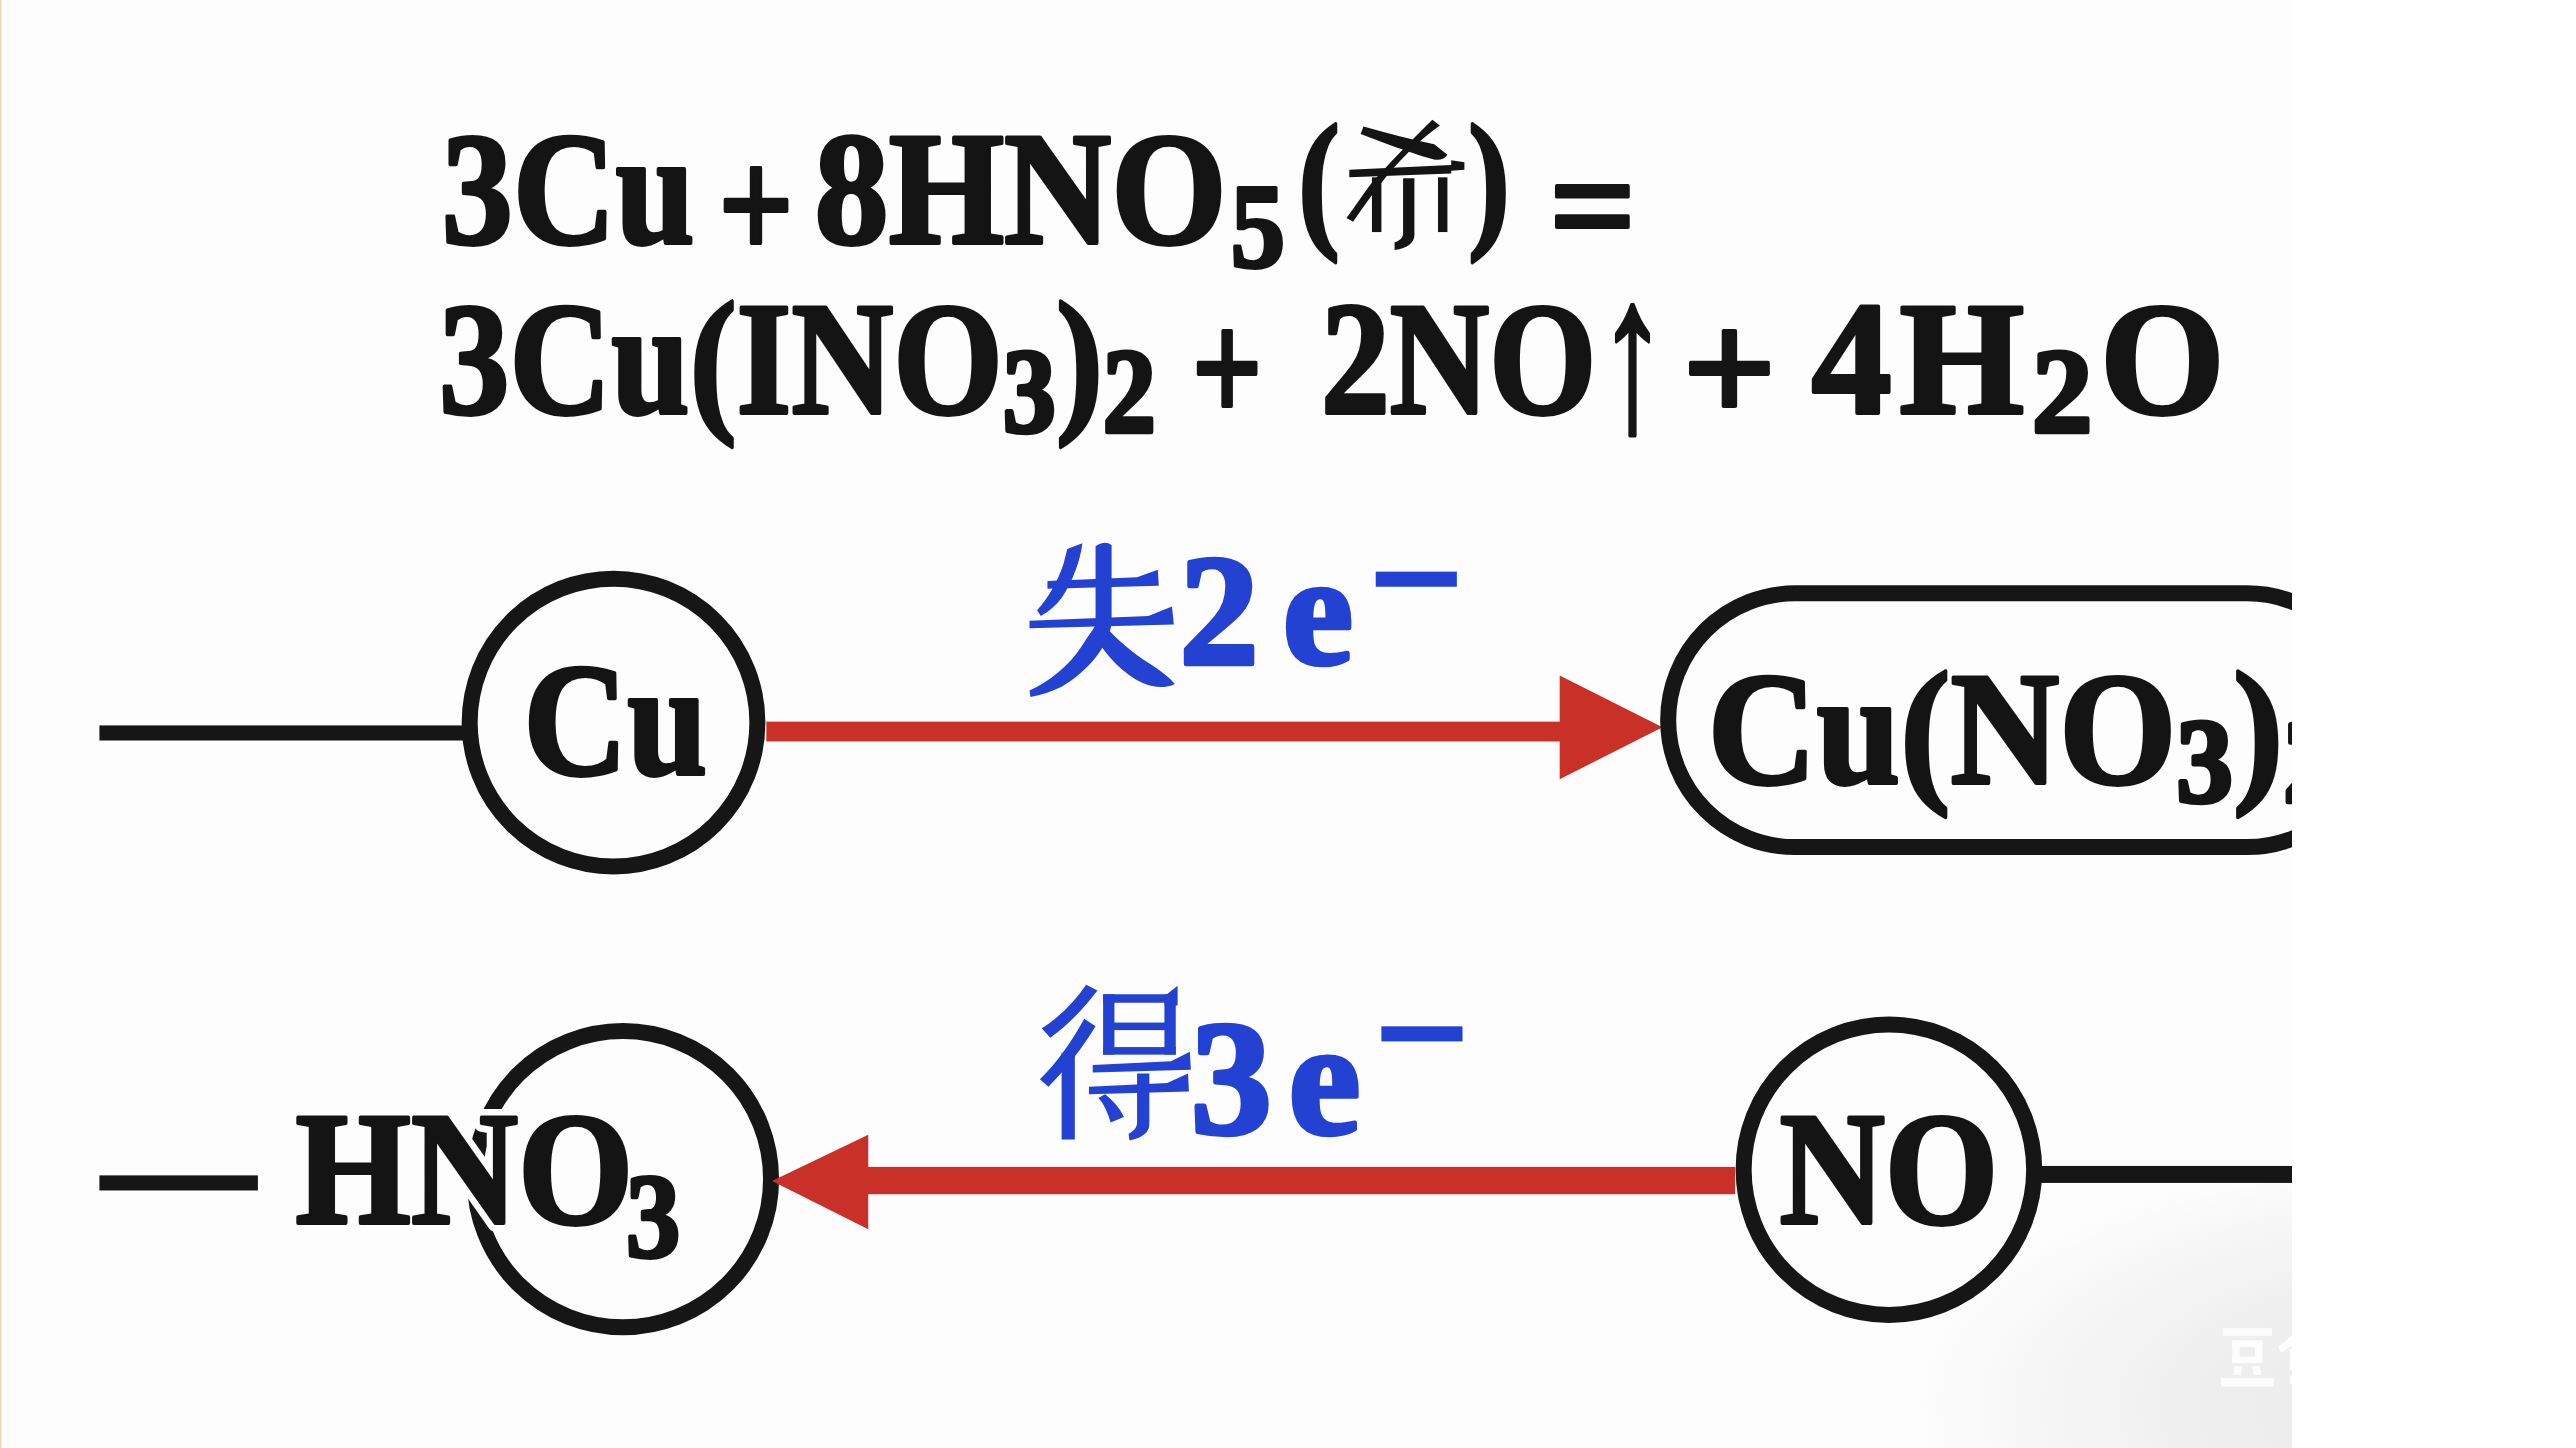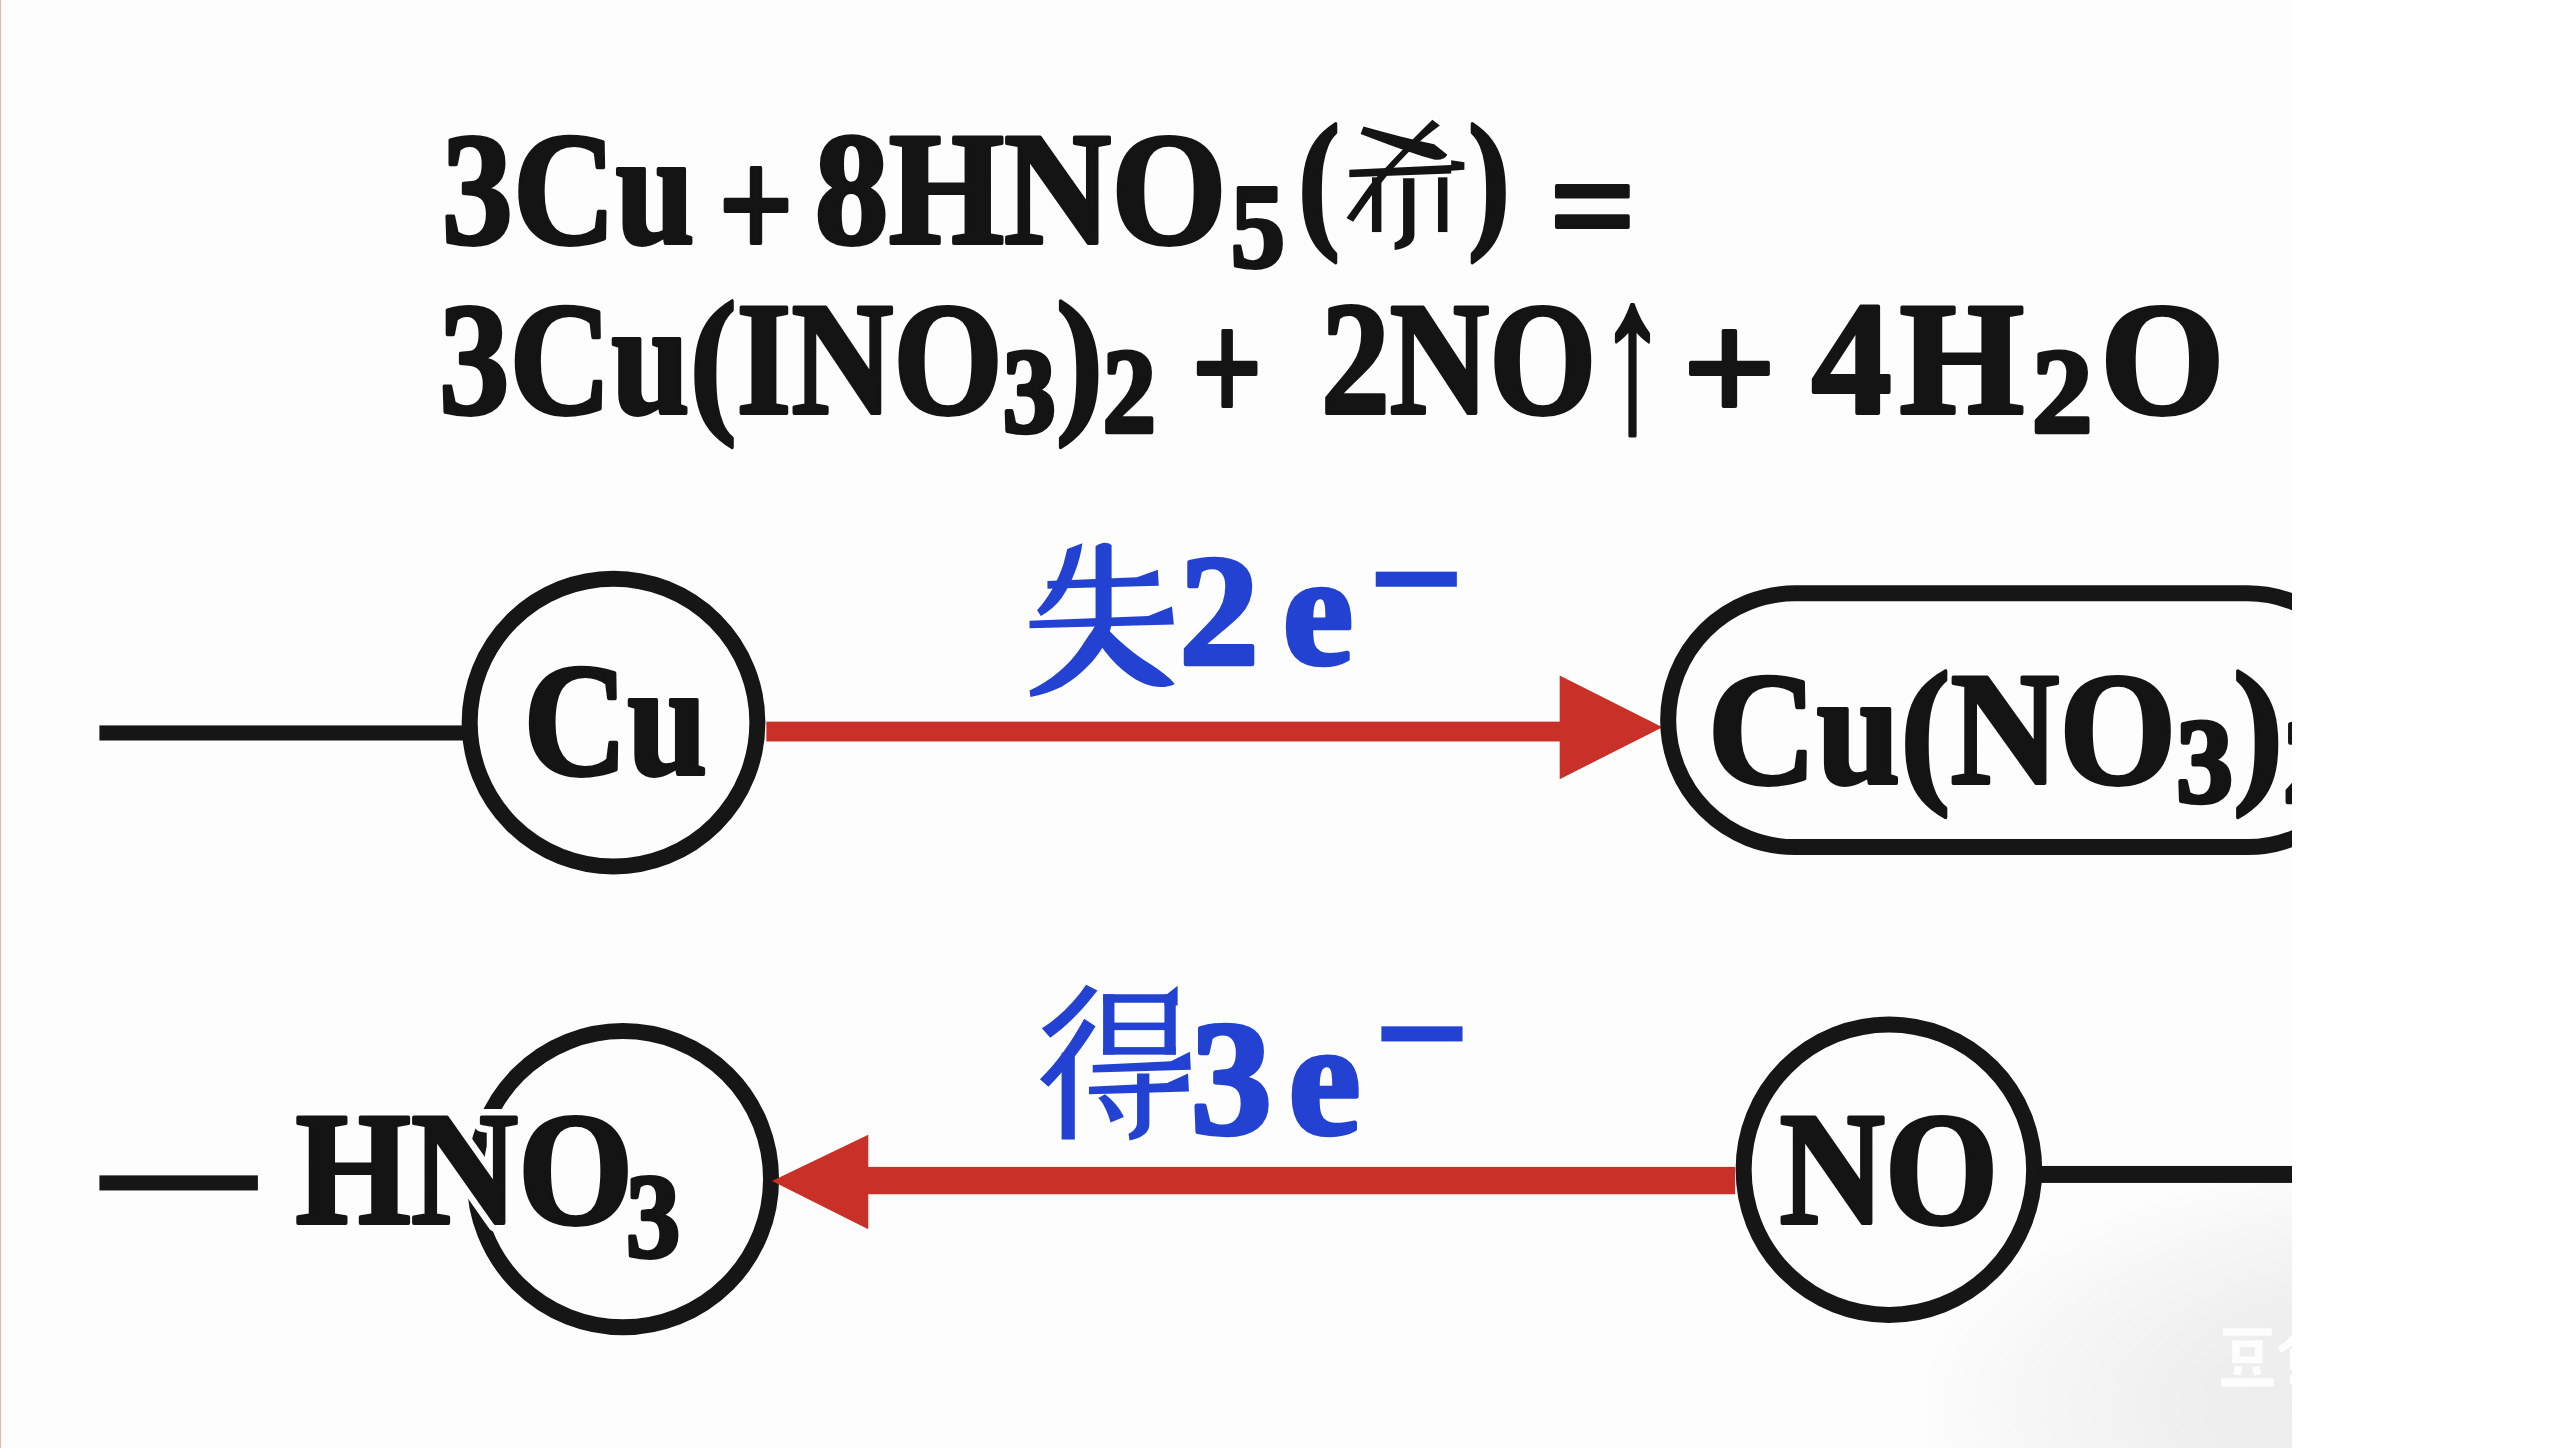--- a/index.html
+++ b/index.html
@@ -1,16 +1,16 @@
 <!DOCTYPE html>
 <html style="font-size:15px"><head>
 <meta charset="utf-8">
 <style>
   html,body{margin:0;padding:0;background:#ffffff;}
-  #page{position:relative;width:2292px;height:1448px;overflow:hidden;background:#c2410c;text-align:center;}
+  #page{position:relative;width:2292px;height:1448px;overflow:hidden;background:#f97316;text-align:center;}
   svg{position:absolute;left:0;top:0;}
   text{font-family:"Liberation Serif", serif;font-weight:bold;}
 </style>
 </head>
 <body>
 <div id="page">
 <svg width="2576" height="1448" viewBox="0 0 2730 1535">
   <defs>
     <radialGradient id="wmark" cx="0.5" cy="0.5" r="0.5">
       <stop offset="0%" stop-color="#101010" stop-opacity="0.072"></stop>

